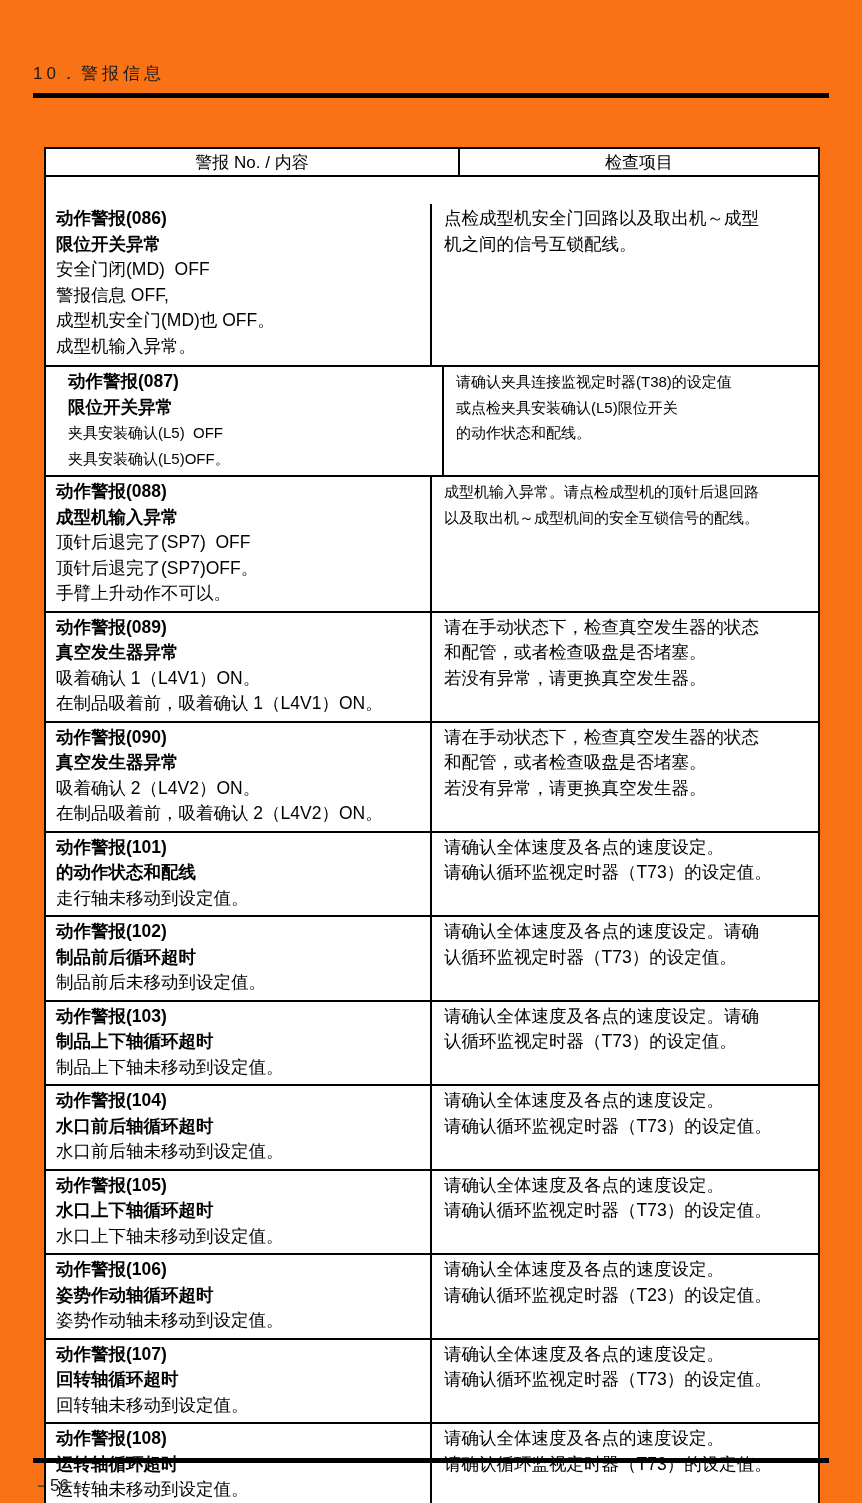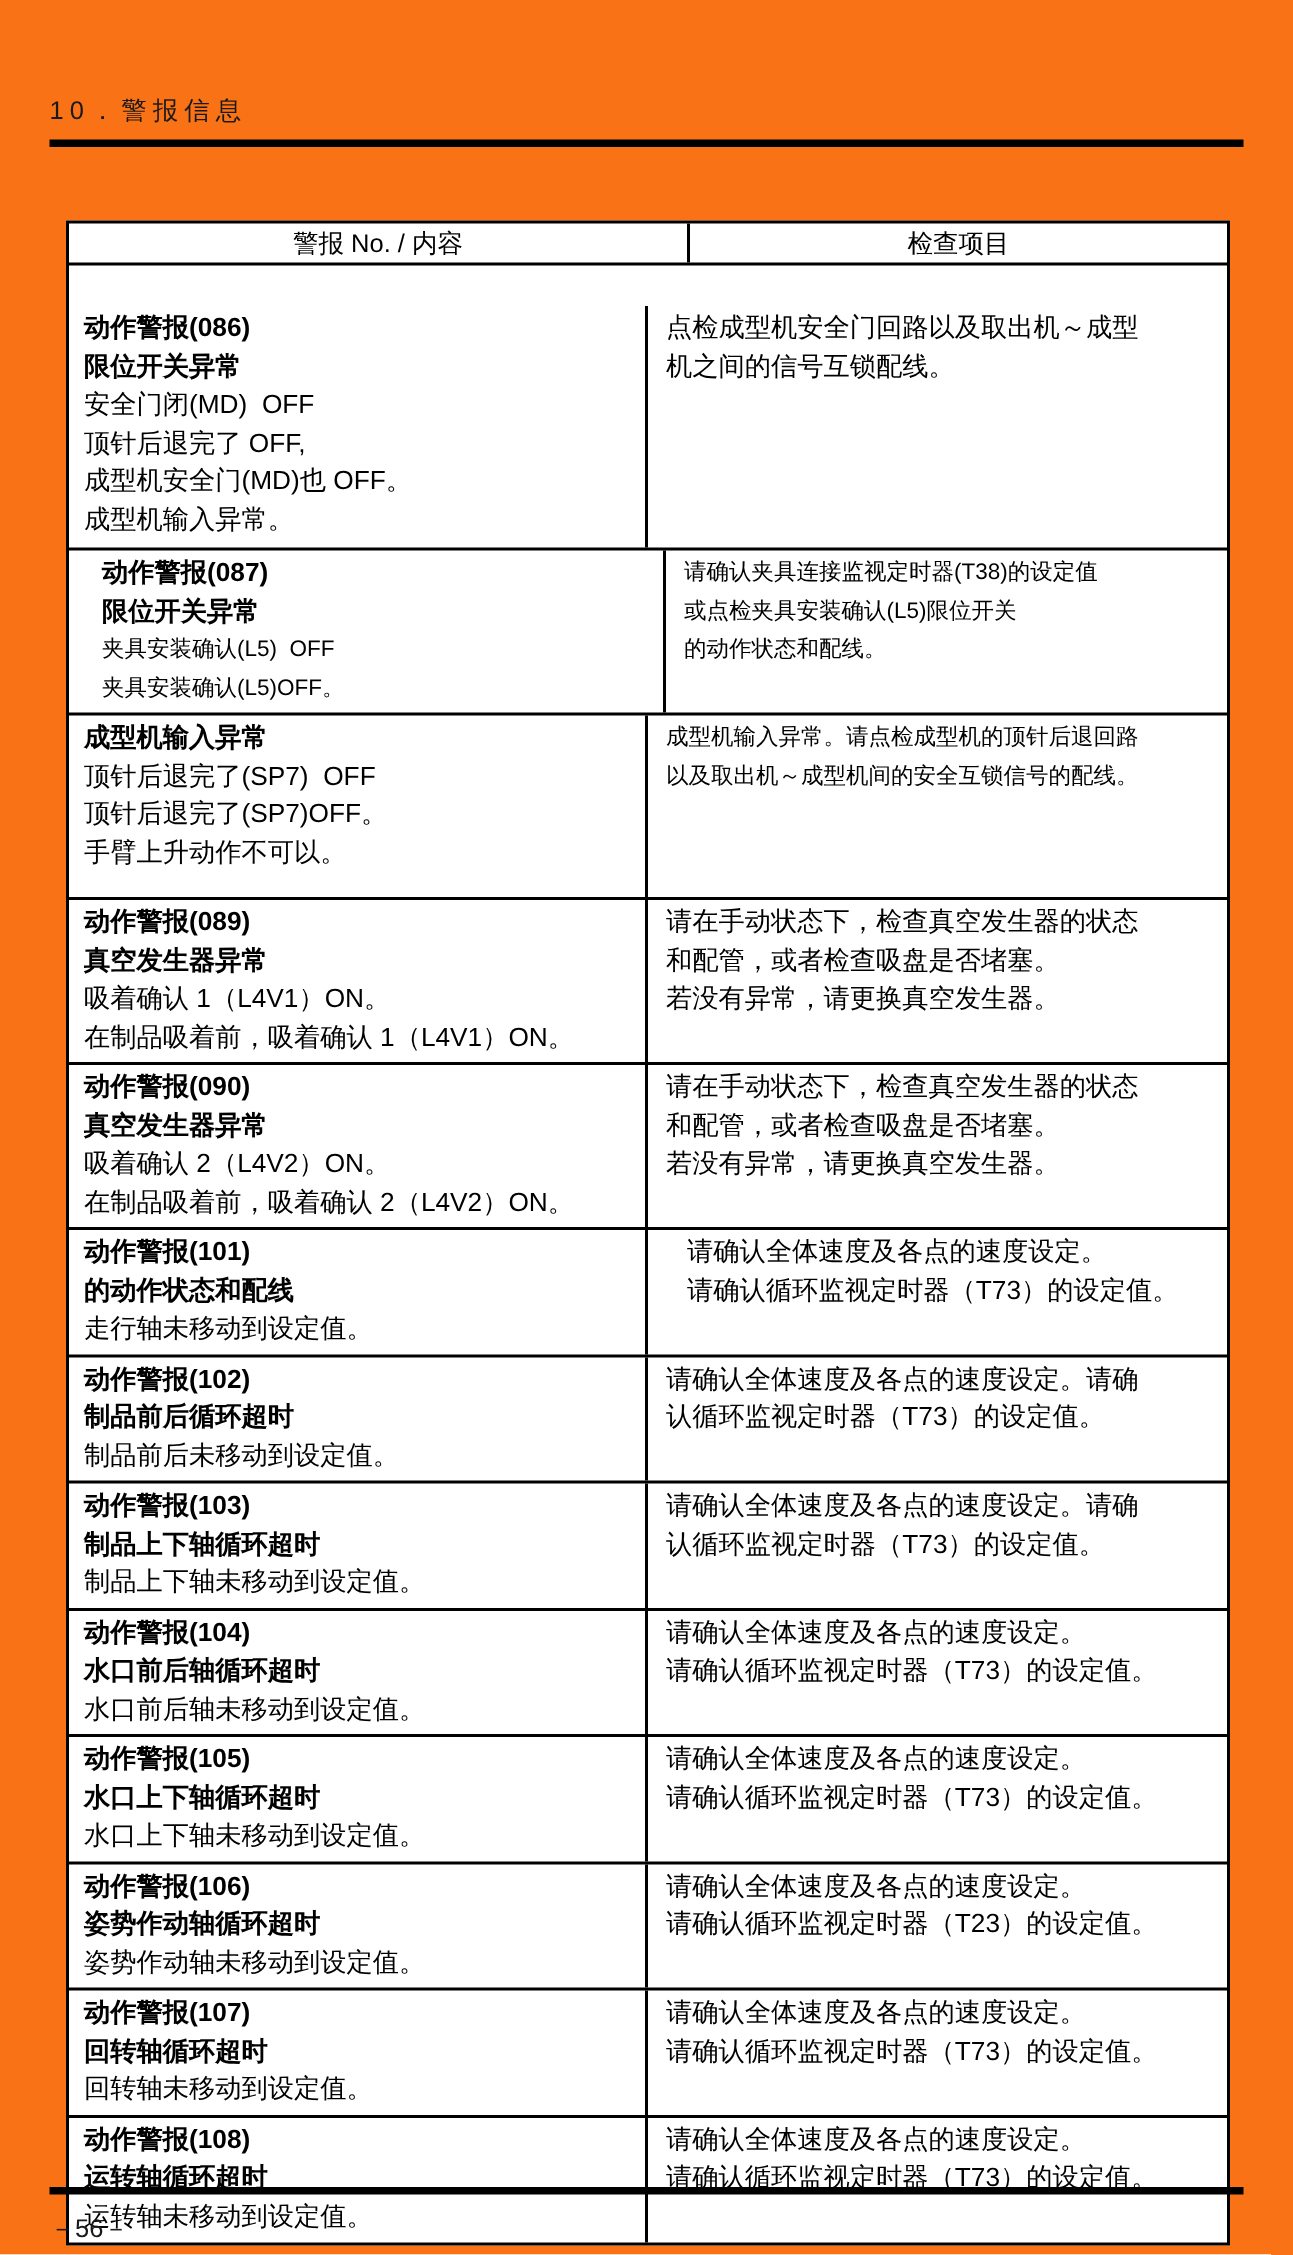--- a/index.html
+++ b/index.html
@@ -103,21 +103,21 @@
     <div class="t-header">
       <div class="hcell left">警报 No. / 内容</div>
       <div class="hcell right">检查项目</div>
     </div>
     <div id="rows-container">
   <div class="t-row" style="min-height: 163px; margin-top: 27px;">
     <div class="cell left">
             <div class="line bold">动作警报(086)</div>
             <div class="line bold">限位开关异常</div>
             <div class="line">安全门闭(MD)  OFF</div>
-            <div class="line">顶针后退完了 OFF,</div>
+            <div class="line">警报信息 OFF,</div>
             <div class="line">成型机安全门(MD)也 OFF。</div>
             <div class="line">成型机输入异常。</div>
           </div>
     <div class="cell right">
             <div class="line">点检成型机安全门回路以及取出机～成型</div>
             <div class="line">机之间的信号互锁配线。</div>
           </div>
   </div>
 
   <div class="t-row" style="min-height: 104px; padding-left: 12px;">
@@ -129,20 +129,21 @@
           </div>
     <div class="cell right">
             <div class="line small">请确认夹具连接监视定时器(T38)的设定值</div>
             <div class="line small">或点检夹具安装确认(L5)限位开关</div>
             <div class="line small">的动作状态和配线。</div>
           </div>
   </div>
 
   <div class="t-row" style="min-height: 123px;">
     <div class="cell left">
+            <div class="line bold">动作警报(088)</div>
             <div class="line bold">成型机输入异常</div>
             <div class="line">顶针后退完了(SP7)  OFF</div>
             <div class="line">顶针后退完了(SP7)OFF。</div>
             <div class="line">手臂上升动作不可以。</div>
           </div>
     <div class="cell right">
             <div class="line small">成型机输入异常。请点检成型机的顶针后退回路</div>
             <div class="line small">以及取出机～成型机间的安全互锁信号的配线。</div>
           </div>
   </div>
@@ -168,21 +169,21 @@
             <div class="line">吸着确认 2（L4V2）ON。</div>
             <div class="line">在制品吸着前，吸着确认 2（L4V2）ON。</div>
           </div>
     <div class="cell right">
             <div class="line">请在手动状态下，检查真空发生器的状态</div>
             <div class="line">和配管，或者检查吸盘是否堵塞。</div>
             <div class="line">若没有异常，请更换真空发生器。</div>
           </div>
   </div>
 
-  <div class="t-row" style="min-height: 74px; gap: 14px;">
+  <div class="t-row" style="min-height: 74px;">
     <div class="cell left">
             <div class="line bold">动作警报(101)</div>
             <div class="line bold">的动作状态和配线</div>
             <div class="line">走行轴未移动到设定值。</div>
           </div>
     <div class="cell right">
             <div class="line">请确认全体速度及各点的速度设定。</div>
             <div class="line">请确认循环监视定时器（T73）的设定值。</div>
           </div>
   </div>

